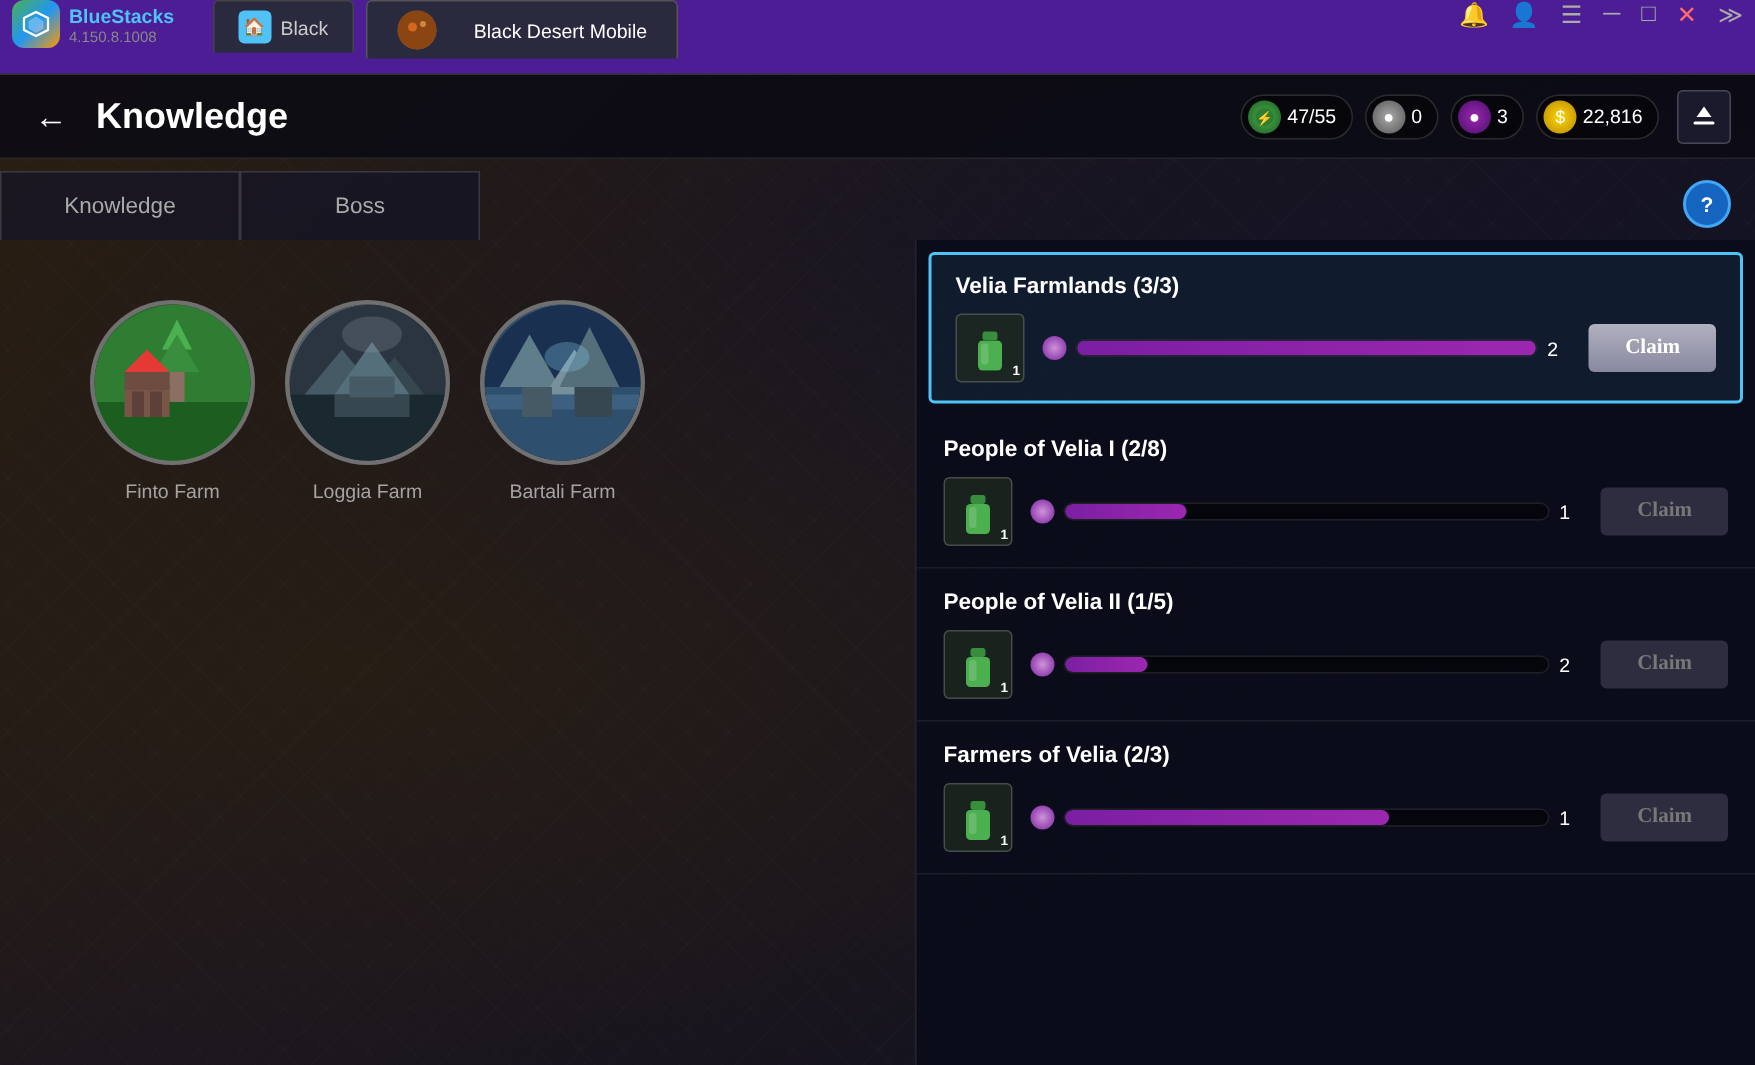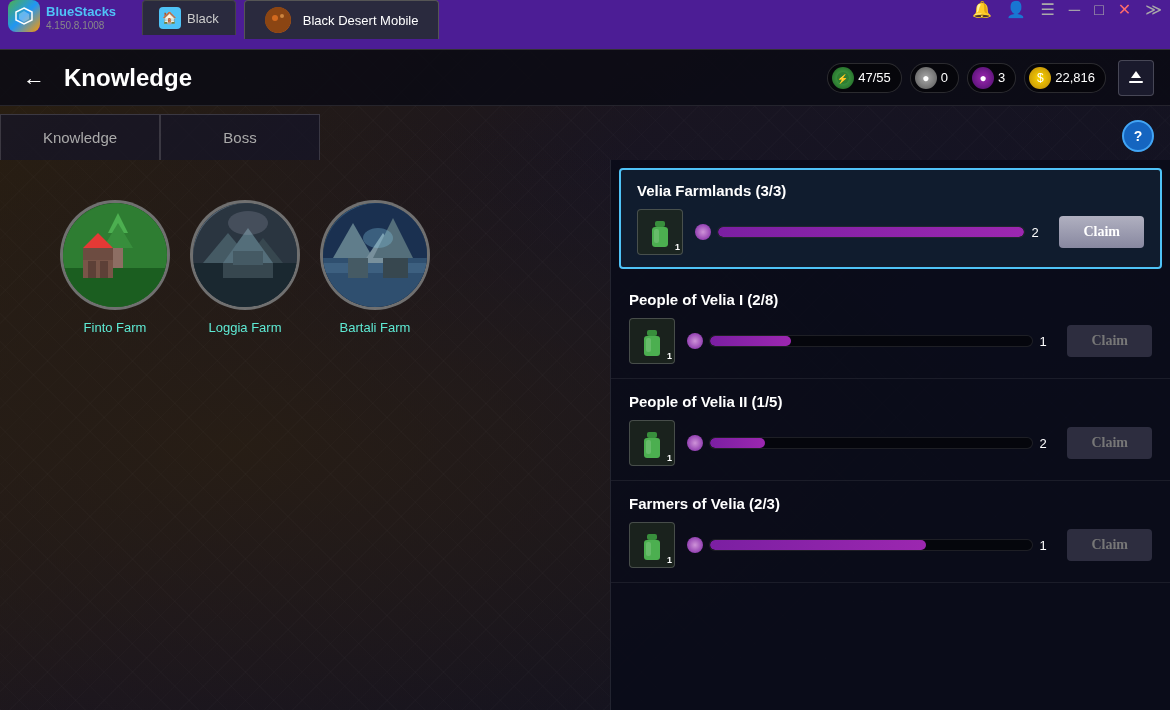--- a/index.html
+++ b/index.html
@@ -63,21 +63,21 @@
       display: flex;
       align-items: center;
       justify-content: center;
       color: white;
       font-size: 12px;
     }
 
     .tab-game {
       display: flex;
       align-items: center;
-      gap: 12px;
+      gap: 25px;
       padding: 6px 20px;
       background: #2a2a3e;
       border-radius: 4px 4px 0 0;
       color: #fff;
       font-size: 13px;
       cursor: pointer;
       border: 1px solid #555;
       border-bottom: none;
       margin-left: 4px;
     }
@@ -324,21 +324,21 @@
       background: 
         radial-gradient(circle at 60% 30%, #87CEEB 0%, #4682B4 20%, #2F4F6F 50%, #1a2f3f 100%),
         linear-gradient(135deg, #4682B4, #1a3050);
     }
     .farm-loggia {
       background: 
         radial-gradient(circle at 40% 40%, #778899 0%, #5f6f7f 30%, #3d5060 60%, #1a2830 100%),
         linear-gradient(135deg, #607d8b, #2a4050);
     }
     .farm-label {
-      color: #5eead4;
+      color: #a3a3a3;
       font-size: 13px;
       text-align: center;
     }
 
     
     .right-panel {
       width: 560px;
       background: rgba(10,12,25,0.92);
       border-left: 1px solid rgba(255,255,255,0.1);
       overflow-y: auto;

